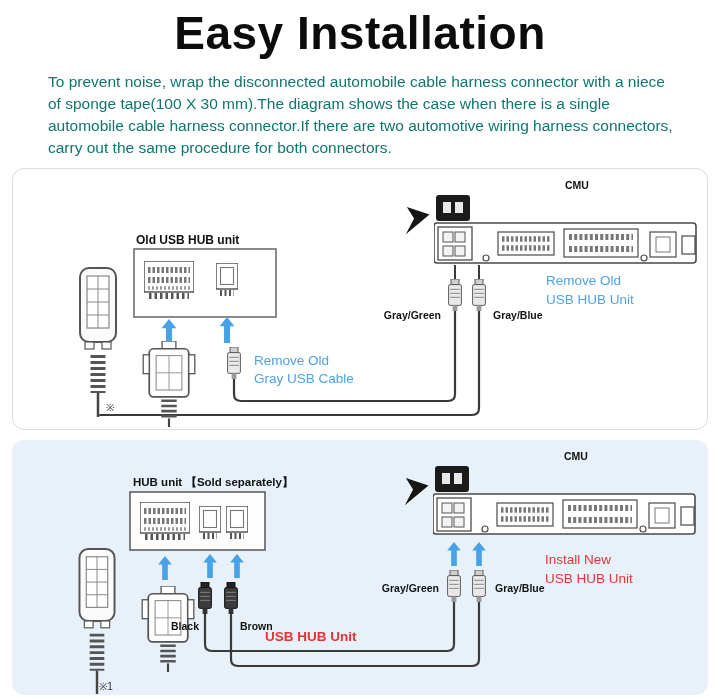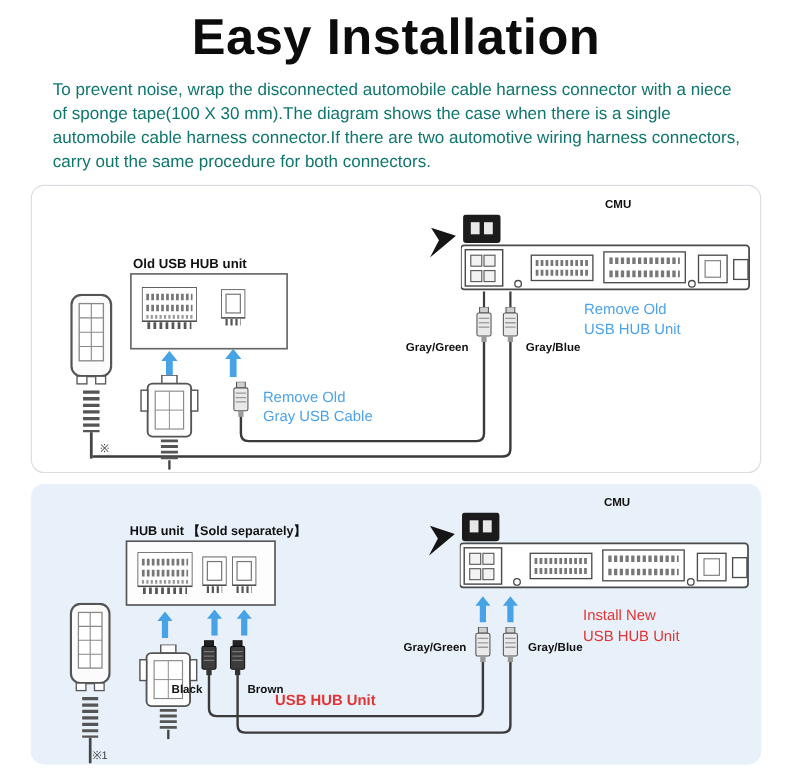--- a/index.html
+++ b/index.html
@@ -20,23 +20,24 @@
     padding-top: 8px;
     line-height: 1.1;
   }
   .intro {
     margin: 12px 44px 0 48px;
     font-size: 15.5px;
     line-height: 1.42;
     color: #0f766e;
   }
   .panel {
-    margin: 0 28px;
+    margin: 0 12px;
     border-radius: 12px;
     overflow: hidden;
+    padding-left: 31px;
   }
   .panel.top {
     margin-top: 9px;
     border: 1px solid #d9dde1;
     background: #ffffff;
   }
   .panel.bottom {
     margin-top: 10px;
     background: #e8f1fa;
   }

